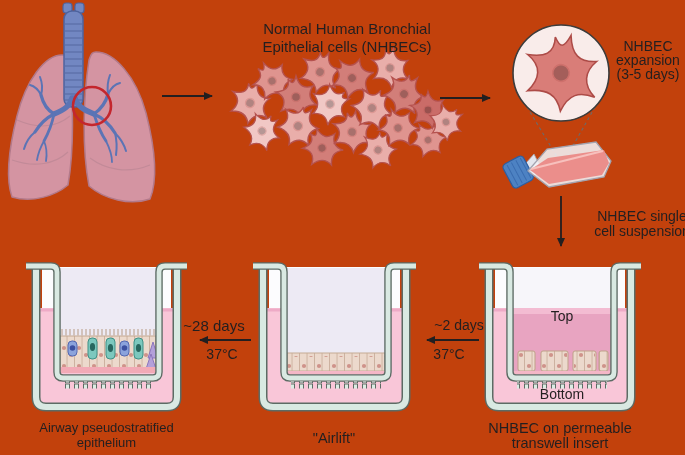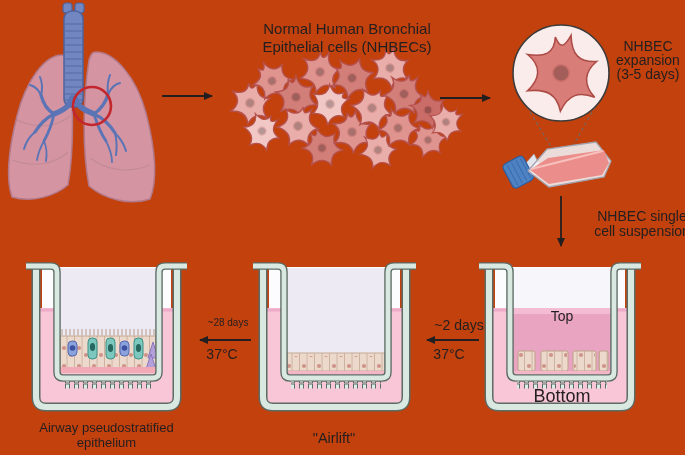--- a/index.html
+++ b/index.html
@@ -8,26 +8,26 @@
     font-family:"Liberation Sans",sans-serif;color:#231f20;
   }
   .stage svg{position:absolute;left:0;top:0;}
   .lbl{
     position:absolute;text-align:center;white-space:pre-line;color:#231f20;
     font-family:"Liberation Sans",sans-serif;
   }
   .lbl-title{left:227px;top:20px;width:240px;font-size:15px;line-height:18px;}
   .lbl-expansion{left:608px;top:39px;width:80px;font-size:14px;line-height:14px;}
   .lbl-suspension{left:562px;top:209px;width:112px;font-size:14px;line-height:15px;padding-left:24px;}
-  .lbl-d28{left:182px;top:317px;width:80px;font-size:10px;padding-left:6px;}
+  .lbl-d28{left:168px;top:317px;width:80px;font-size:15px;padding-left:6px;}
   .lbl-t37a{left:182px;top:346px;width:80px;font-size:14px;}
   .lbl-d2{left:409px;top:317px;width:80px;font-size:14px;padding-left:10px;}
   .lbl-t37b{left:409px;top:346px;width:80px;font-size:14px;}
   .lbl-top{left:532px;top:308px;width:60px;font-size:14px;}
-  .lbl-bottom{left:522px;top:386px;width:80px;font-size:18px;}
+  .lbl-bottom{left:522px;top:386px;width:80px;font-size:14px;}
   .lbl-capL{left:24px;top:421px;width:165px;font-size:13px;line-height:14.5px;}
   .lbl-capM{left:284px;top:431px;width:100px;font-size:14.5px;line-height:14.5px;}
   .lbl-capR{left:480px;top:421px;width:160px;font-size:14.5px;line-height:14.5px;}
 
   .tube-darkB{fill:none;stroke:#5c6b64;stroke-width:9;}
   .tube-lightB{fill:none;stroke:#d9e9e2;stroke-width:6;}
   .tube-darkI{fill:none;stroke:#5c6b64;stroke-width:7.5;}
   .tube-lightI{fill:none;stroke:#d9e9e2;stroke-width:4.8;}
   .cellU{stroke-width:1.4;}
   .bronchus{fill:none;stroke:#5b74b5;stroke-linecap:round;}
@@ -225,14 +225,16 @@
 cell suspension</div>
 <div class="lbl lbl-d28">~28 days</div>
 <div class="lbl lbl-t37a">37°C</div>
 <div class="lbl lbl-d2">~2 days</div>
 <div class="lbl lbl-t37b">37°C</div>
 <div class="lbl lbl-top">Top</div>
 <div class="lbl lbl-bottom">Bottom</div>
 <div class="lbl lbl-capL">Airway pseudostratified
 epithelium</div>
 <div class="lbl lbl-capM">"Airlift"</div>
+<div class="lbl lbl-capR">NHBEC on permeable
+transwell insert</div>
 
 </div>
 
 </body></html>

